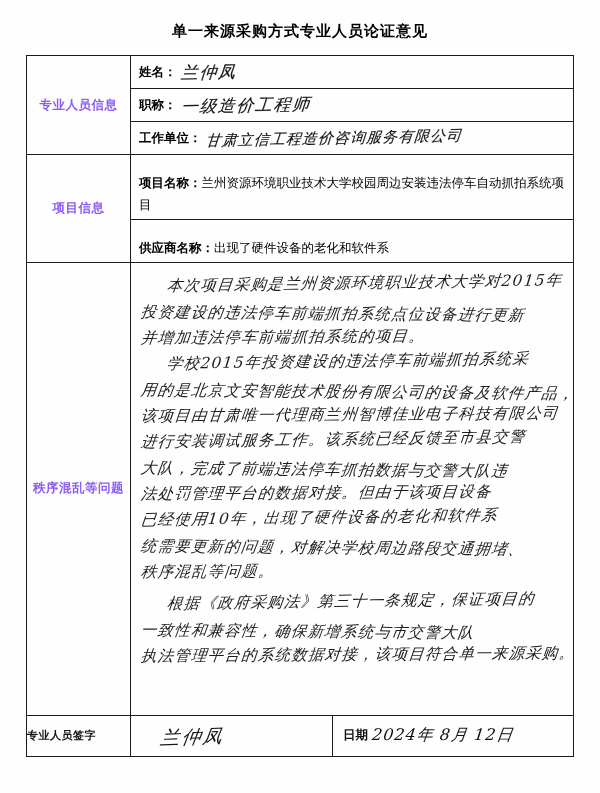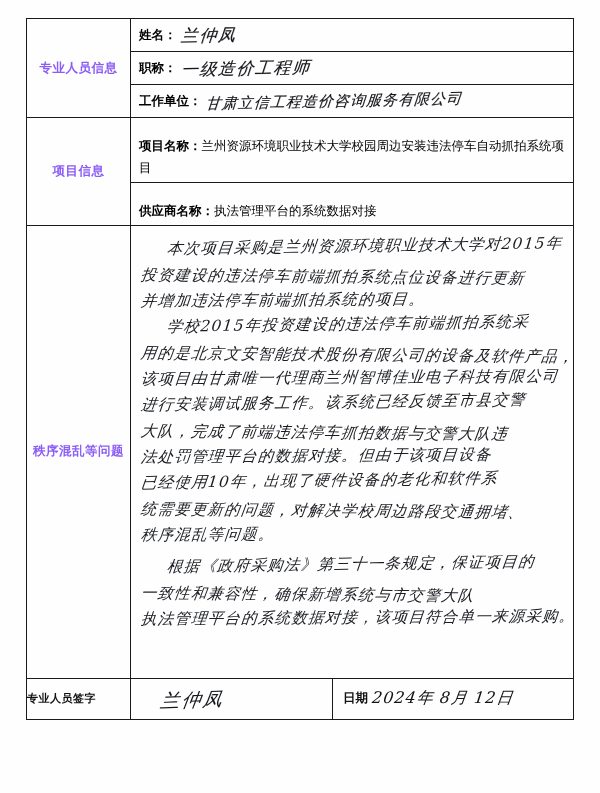--- a/index.html
+++ b/index.html
@@ -154,20 +154,21 @@
     transform: skewX(-7deg);
     display: inline-block;
     padding-left: 4px;
   }
 </style>
 </head>
 <body>
 
 <div class="page">
 
+  <div class="doc-title">单一来源采购方式专业人员论证意见</div>
 
   <table class="form">
     <colgroup>
       <col style="width:104px">
       <col>
     </colgroup>
     <tbody>
 
       <tr>
         <td class="label-cell" rowspan="3">专业人员信息</td>
@@ -199,21 +200,21 @@
         <td class="label-cell" rowspan="2">项目信息</td>
         <td class="proj-name-cell">
           <div class="printed">
             <span class="inline-label">项目名称：</span><span>兰州资源环境职业技术大学校园周边安装违法停车自动抓拍系统项目</span>
           </div>
         </td>
       </tr>
       <tr>
         <td class="supplier-cell">
           <div class="printed">
-            <span class="inline-label">供应商名称：</span><span>执法管理平台的系统数据对接</span>
+            <span class="inline-label">供应商名称：</span><span>出现了硬件设备的老化和软件系</span>
           </div>
         </td>
       </tr>
 
       <tr>
         <td class="label-cell">秩序混乱等问题</td>
         <td class="body-cell">
           <div class="body-hand">
             <span class="hline ind r1">本次项目采购是兰州资源环境职业技术大学对2015年</span>
             <span class="hline r2">投资建设的违法停车前端抓拍系统点位设备进行更新</span>

